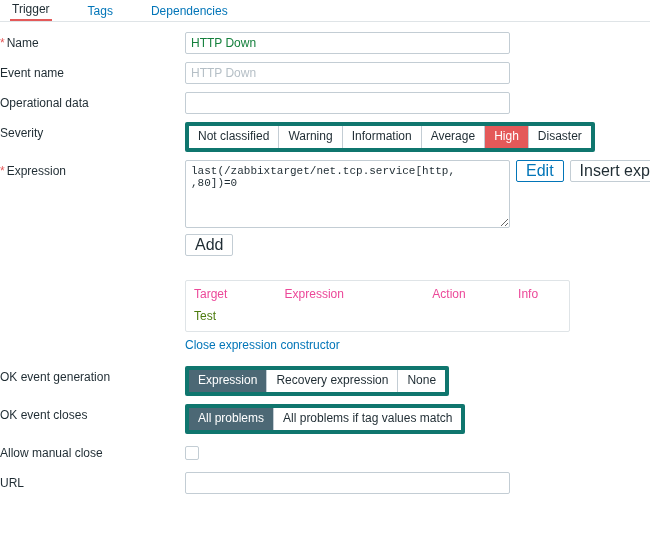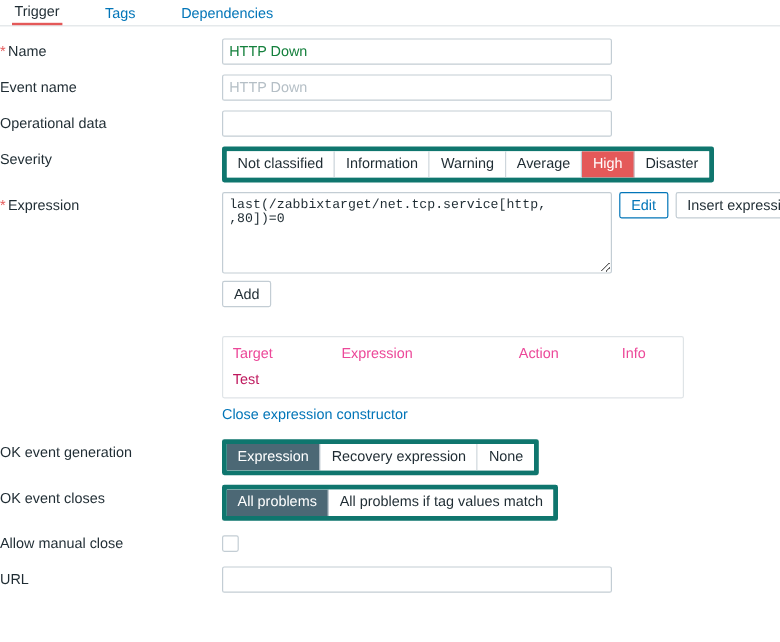--- a/index.html
+++ b/index.html
@@ -129,21 +129,21 @@
     color: #1f2c33;
     background: #fff;
     resize: vertical;
   }
 
   .btn {
     height: 22px;
     line-height: 20px;
     box-sizing: border-box;
     padding: 0 9px;
-    font-size: 12px;
+    font-size: 16px;
     font-family: "Liberation Sans", sans-serif;
     border: 1px solid #0275b8;
     border-radius: 2px;
     background: #fff;
     color: #0275b8;
     cursor: pointer;
     white-space: nowrap;
   }
   .btn.grey {
     border: 1px solid #c3cdd4;
@@ -162,21 +162,21 @@
   .ctable .thead, .ctable .trow {
     display: flex;
     padding: 4px 8px;
     box-sizing: border-box;
   }
   .ctable .thead {
     color: #ec4899;
     padding-top: 6px;
   }
   .ctable .trow {
-    color: #be185d;
+    color: #4d7c0f;
     padding-bottom: 8px;
   }
   .c1 { width: 95px; }
   .c2 { width: 155px; }
   .c3 { width: 90px; }
   .c4 { width: 45px; }
 
   .link {
     color: #0275b8;
     font-size: 12px;
@@ -232,22 +232,22 @@
     <div class="field">
       <input type="text" style="">
     </div>
   </div>
 
   <div class="row">
     <div class="label">Severity</div>
     <div class="field">
       <div class="seg">
         <div class="opt">Not classified</div>
+        <div class="opt">Warning</div>
         <div class="opt">Information</div>
-        <div class="opt">Warning</div>
         <div class="opt">Average</div>
         <div class="opt sel-high">High</div>
         <div class="opt">Disaster</div>
       </div>
     </div>
   </div>
 
   <div class="row">
     <div class="label"><span class="req">*</span><span>Expression</span></div>
     <div class="field">

